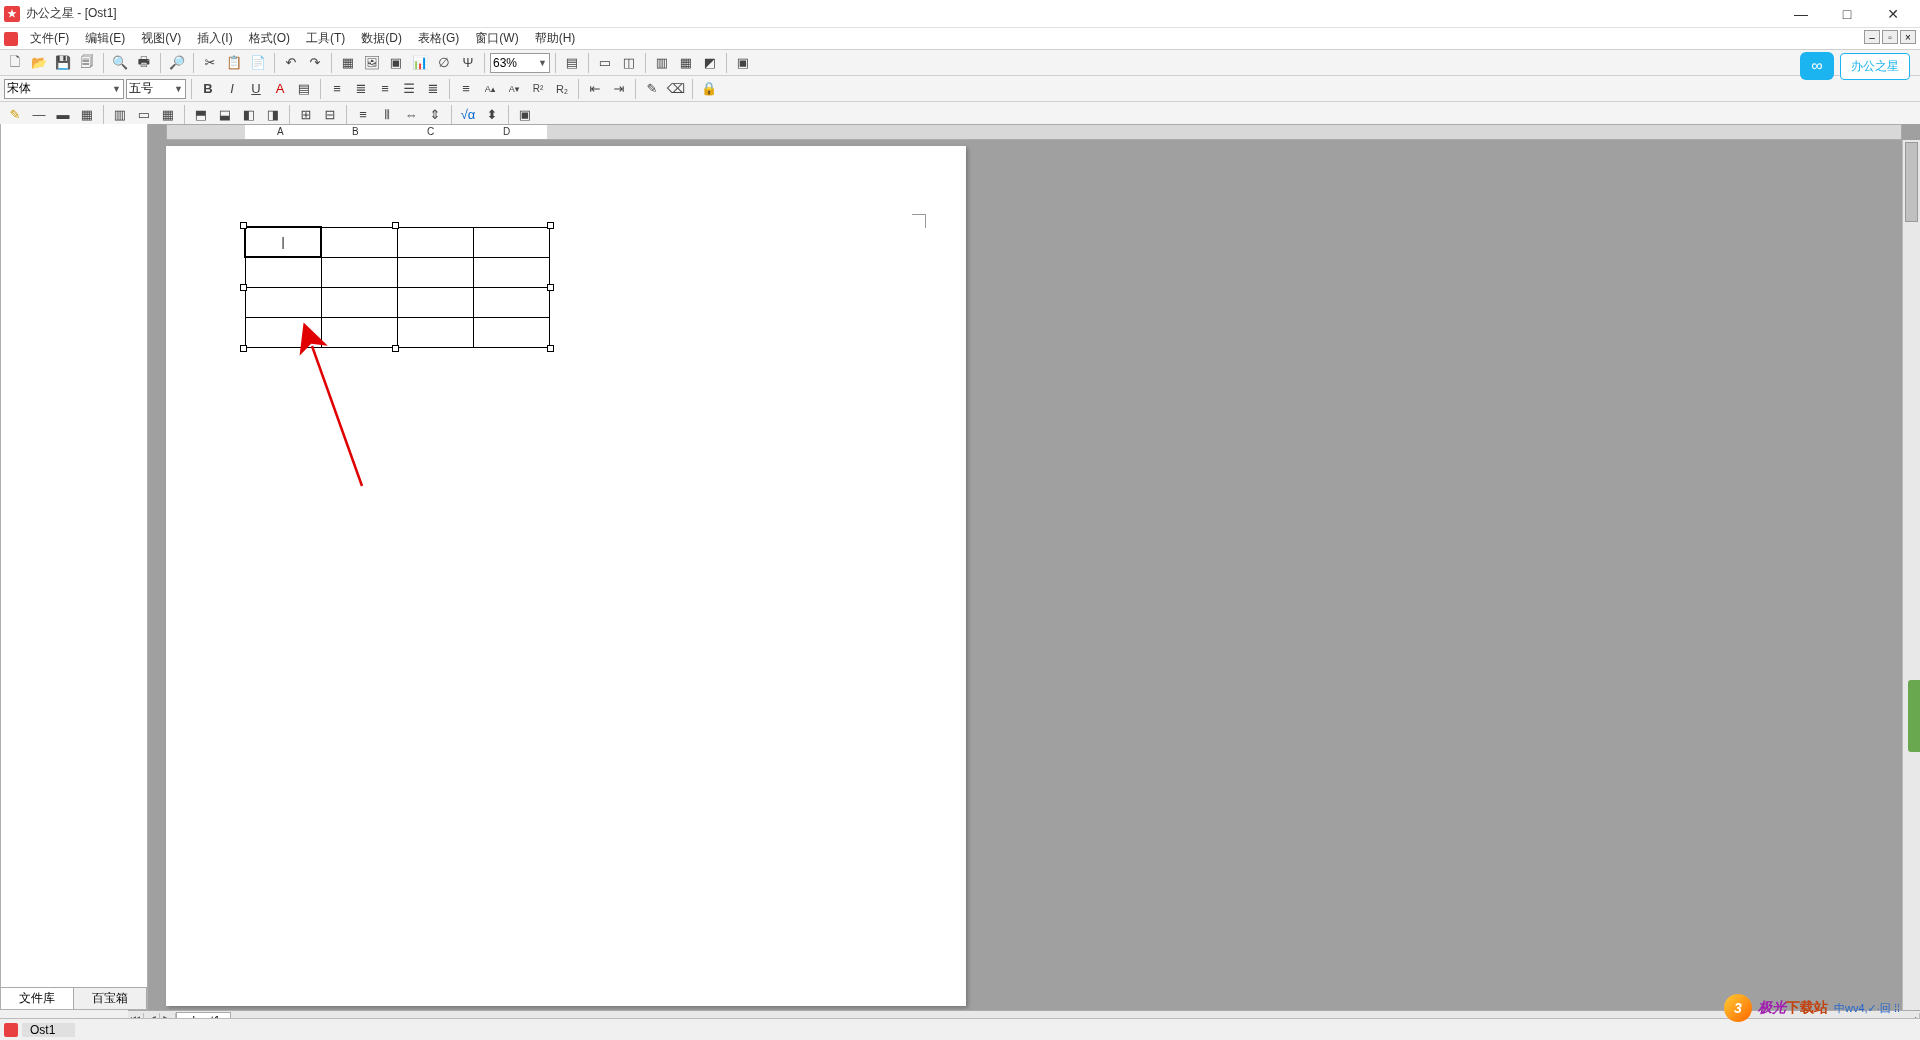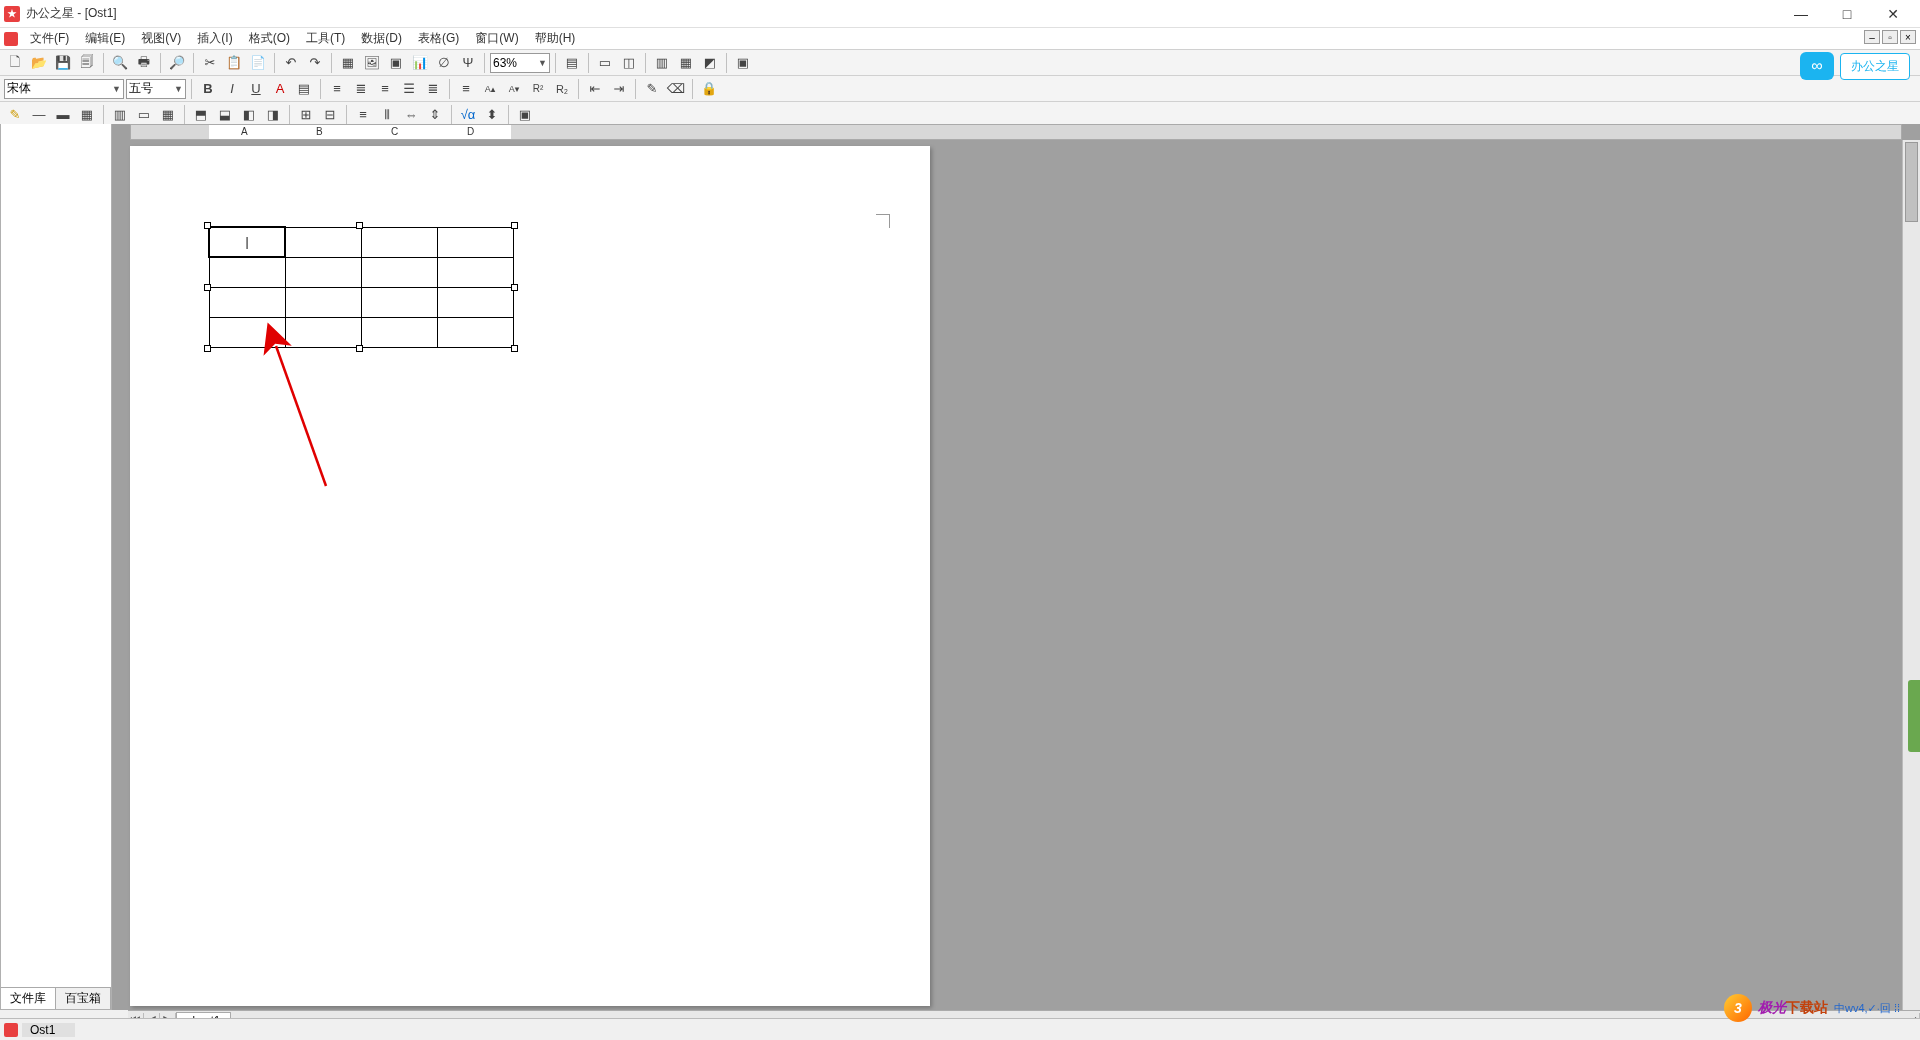--- a/index.html
+++ b/index.html
@@ -30,21 +30,21 @@
 .fontsize { width: 60px; }
 .zoom { width: 50px; }
 
 
 .cloud-btn { position: absolute; right: 10px; top: 52px; display: flex; align-items: center; gap: 6px; }
 .cloud-icon { background: #1bb4f0; color: #fff; width: 34px; height: 28px; border-radius: 6px; display:flex; align-items:center; justify-content:center; font-size:16px;}
 .cloud-label { border: 1px solid #1bb4f0; color: #1bb4f0; font-size: 12px; padding: 4px 10px; border-radius: 4px; background:#fff;}
 
 
 .main { position: absolute; top: 124px; left: 0; right: 0; bottom: 30px; display: flex; }
-.left-panel { width: 112px; background: #fff; border: 1px solid #b0b0b0; border-top:none; position:relative; }
+.left-panel { width: 148px; background: #fff; border: 1px solid #b0b0b0; border-top:none; position:relative; }
 .left-tabs { position:absolute; bottom:0; left:0; right:0; height:22px; display:flex; border-top:1px solid #aaa;}
 .left-tabs .ltab { flex:1; font-size:12px; text-align:center; line-height:20px; border-right:1px solid #aaa; background:#f0f0f0;}
 .left-tabs .ltab.active { background:#fff;}
 
 .doc-area { flex: 1; background: #a0a0a0; position: relative; }
 
 
 .ruler-h { position:absolute; top:0; left:18px; right:18px; height:16px; background:#fff; border:1px solid #aaa; font-size:9px; overflow:hidden;}
 .ruler-h .rlabel { position:absolute; top:1px; font-size:10px; color:#333;}
 .ruler-h .gray-seg { position:absolute; top:0; bottom:0; background:#d8d8d8;}

